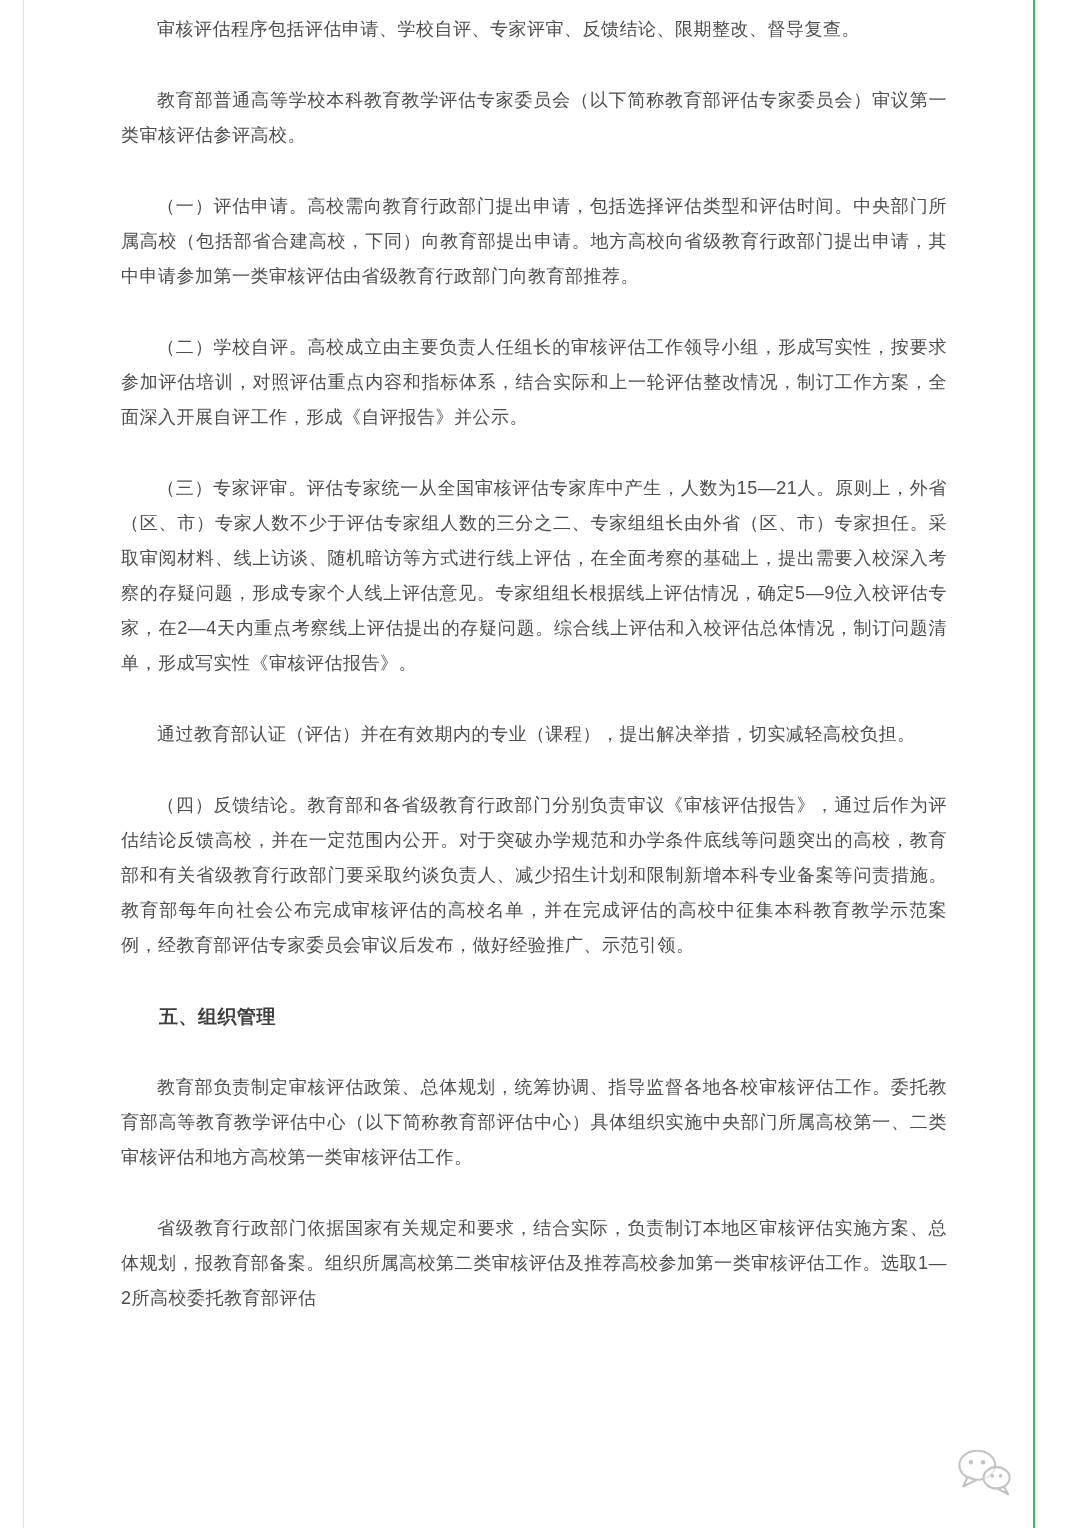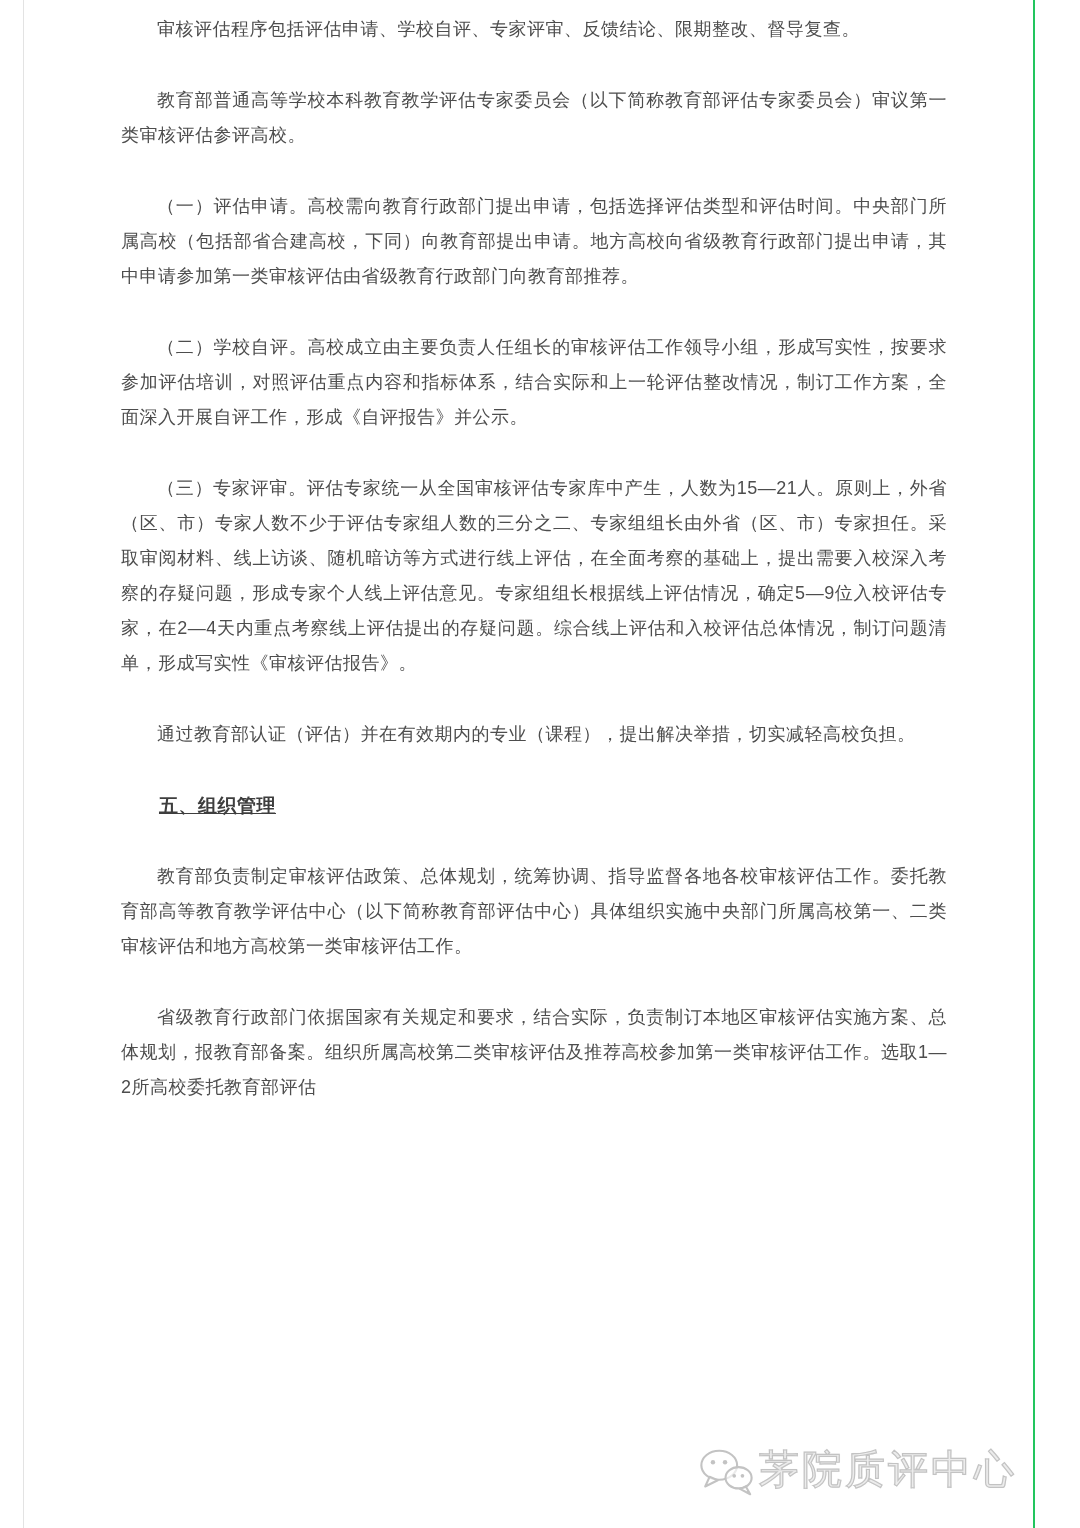--- a/index.html
+++ b/index.html
@@ -41,21 +41,20 @@
     word-break: break-all;
   }
   .article-body h2.heading {
     margin: 0 0 36px 0;
     font-size: 19px;
     line-height: 35px;
     letter-spacing: 0.5px;
     font-weight: bold;
     color: #3e3e3e;
     text-indent: 2em;
-    text-decoration: underline;
   }
   .watermark {
     position: absolute;
     right: 16px;
     bottom: 26px;
     display: flex;
     align-items: center;
     pointer-events: none;
     z-index: 5;
   }
@@ -78,20 +77,21 @@
 
 <div class="page">
   <div class="article-body">
 
   <p class="paragraph">审核评估程序包括评估申请、学校自评、专家评审、反馈结论、限期整改、督导复查。</p>
       <p class="paragraph">教育部普通高等学校本科教育教学评估专家委员会（以下简称教育部评估专家委员会）审议第一类审核评估参评高校。</p>
       <p class="paragraph">（一）评估申请。高校需向教育行政部门提出申请，包括选择评估类型和评估时间。中央部门所属高校（包括部省合建高校，下同）向教育部提出申请。地方高校向省级教育行政部门提出申请，其中申请参加第一类审核评估由省级教育行政部门向教育部推荐。</p>
       <p class="paragraph">（二）学校自评。高校成立由主要负责人任组长的审核评估工作领导小组，形成写实性，按要求参加评估培训，对照评估重点内容和指标体系，结合实际和上一轮评估整改情况，制订工作方案，全面深入开展自评工作，形成《自评报告》并公示。</p>
       <p class="paragraph">（三）专家评审。评估专家统一从全国审核评估专家库中产生，人数为15—21人。原则上，外省（区、市）专家人数不少于评估专家组人数的三分之二、专家组组长由外省（区、市）专家担任。采取审阅材料、线上访谈、随机暗访等方式进行线上评估，在全面考察的基础上，提出需要入校深入考察的存疑问题，形成专家个人线上评估意见。专家组组长根据线上评估情况，确定5—9位入校评估专家，在2—4天内重点考察线上评估提出的存疑问题。综合线上评估和入校评估总体情况，制订问题清单，形成写实性《审核评估报告》。</p>
       <p class="paragraph">通过教育部认证（评估）并在有效期内的专业（课程），提出解决举措，切实减轻高校负担。</p>
+      <p class="paragraph">（四）反馈结论。教育部和各省级教育行政部门分别负责审议《审核评估报告》，通过后作为评估结论反馈高校，并在一定范围内公开。对于突破办学规范和办学条件底线等问题突出的高校，教育部和有关省级教育行政部门要采取约谈负责人、减少招生计划和限制新增本科专业备案等问责措施。教育部每年向社会公布完成审核评估的高校名单，并在完成评估的高校中征集本科教育教学示范案例，经教育部评估专家委员会审议后发布，做好经验推广、示范引领。</p>
       <h2 class="heading">五、组织管理</h2>
       <p class="paragraph">教育部负责制定审核评估政策、总体规划，统筹协调、指导监督各地各校审核评估工作。委托教育部高等教育教学评估中心（以下简称教育部评估中心）具体组织实施中央部门所属高校第一、二类审核评估和地方高校第一类审核评估工作。</p>
       <p class="paragraph">省级教育行政部门依据国家有关规定和要求，结合实际，负责制订本地区审核评估实施方案、总体规划，报教育部备案。组织所属高校第二类审核评估及推荐高校参加第一类审核评估工作。选取1—2所高校委托教育部评估</p>
     </div>
 
   <div class="watermark">
     <span class="wm-icon">
       <svg width="58" height="52" viewBox="0 0 60 52" xmlns="http://www.w3.org/2000/svg">
         <g fill="rgba(255,255,255,0.65)" stroke="#c3c3c3" stroke-width="2.2" stroke-linejoin="round">
           <ellipse cx="23" cy="19" rx="18.5" ry="15"></ellipse>
@@ -100,15 +100,14 @@
           <path d="M50.5 41 L55 49 L44.5 43.5 Z"></path>
         </g>
         <g fill="#c3c3c3">
           <circle cx="16.5" cy="16" r="2.3"></circle>
           <circle cx="29" cy="16" r="2.3"></circle>
           <circle cx="38.5" cy="30" r="1.9"></circle>
           <circle cx="47" cy="30" r="1.9"></circle>
         </g>
       </svg>
     </span>
-    <span class="wm-text">茅院质评中心</span>
   </div>
 </div>
 
 </body></html>

